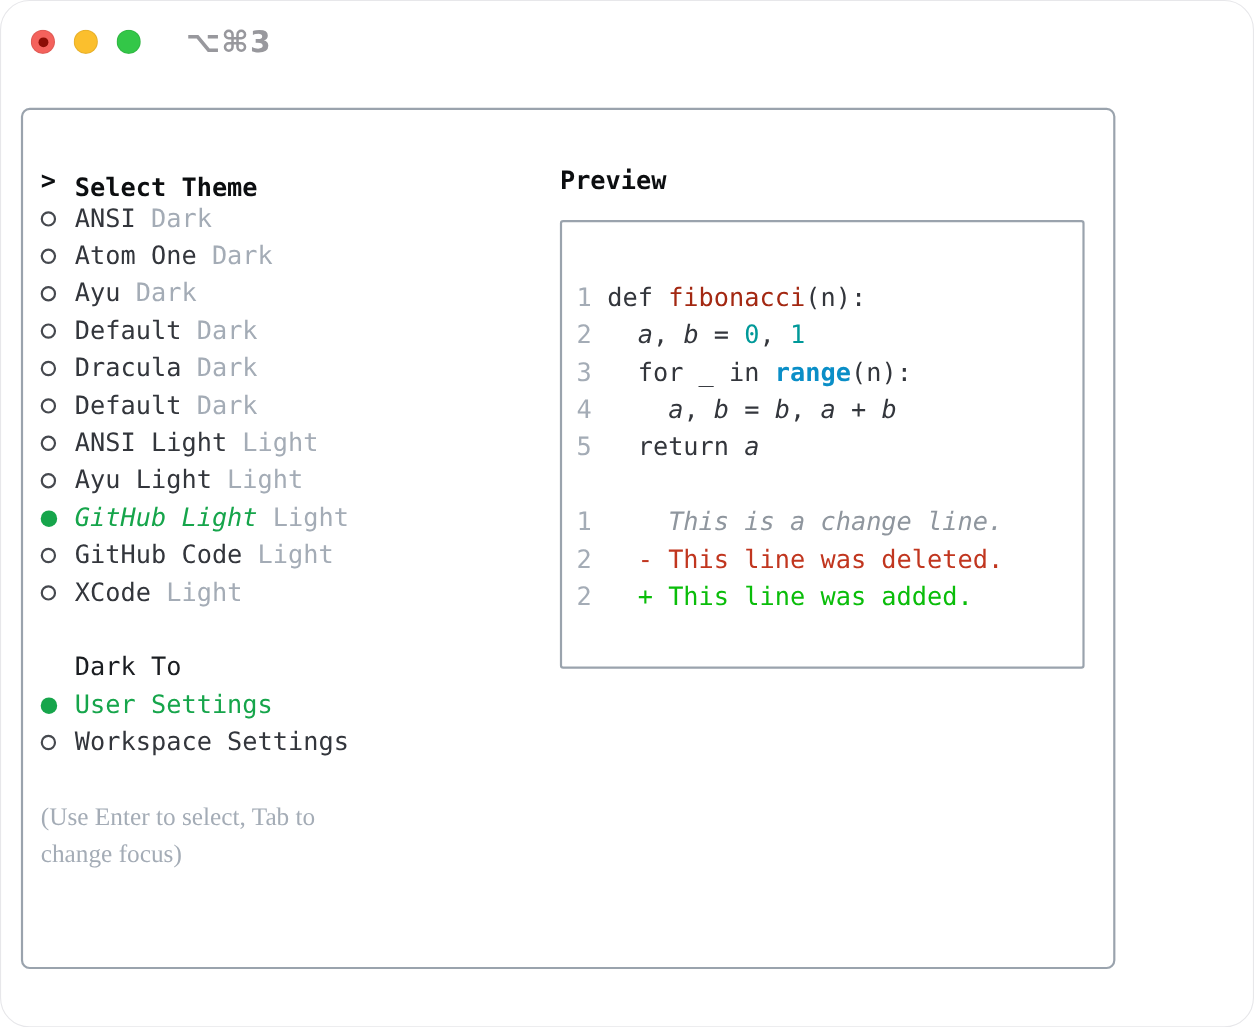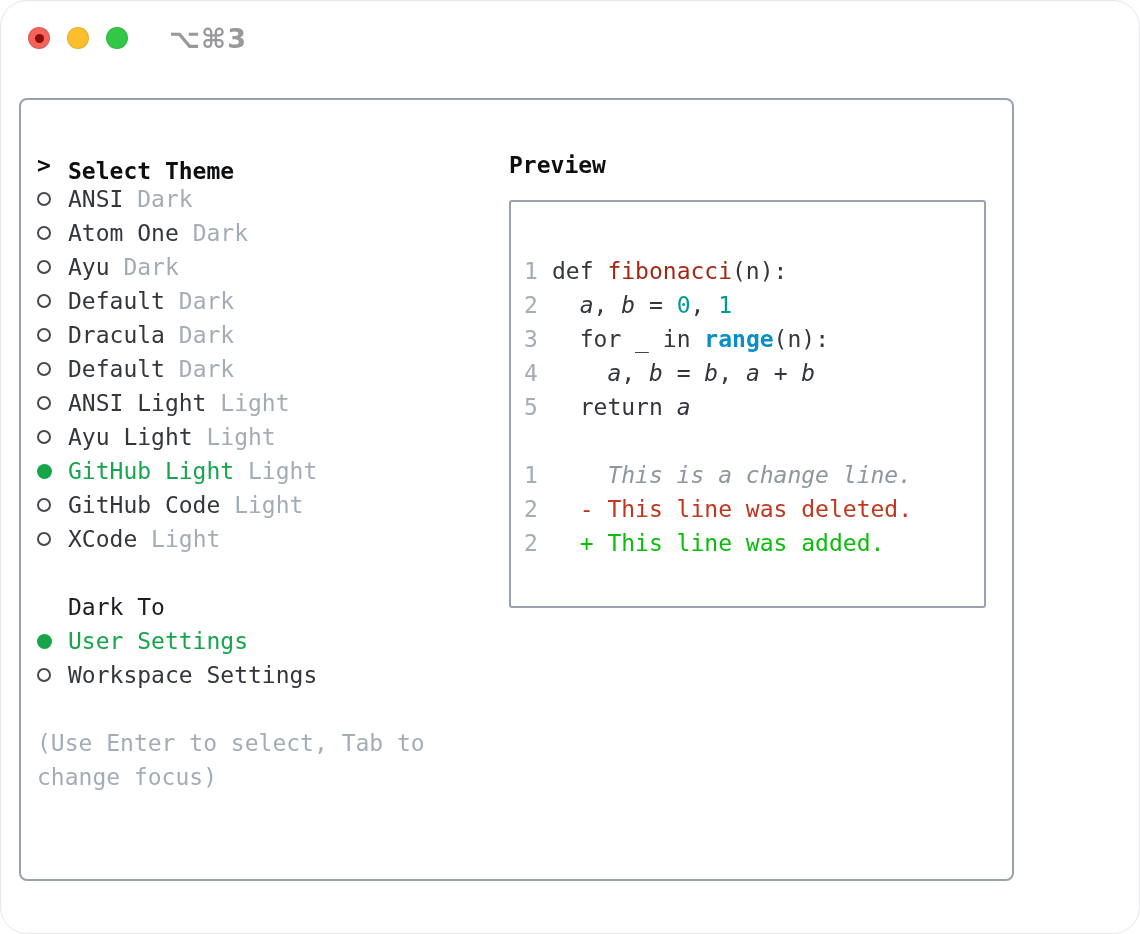--- a/index.html
+++ b/index.html
@@ -37,27 +37,27 @@
   .row { display: flex; align-items: center; height: 34px; font-size: 23px; color: var(--text-dark); }
   .marker { width: 31px; flex: none; display: flex; align-items: center; }
   .label { white-space: pre; }
 
   
   .theme-column { position: absolute; left: 16px; top: 48px; width: 450px; }
   .prompt { font-weight: bold; color: var(--heading-black); font-size: 23px; }
   .header-label { font-weight: bold; color: var(--heading-black); margin-top: 11px; }
   .radio { width: 14px; height: 14px; border-radius: 50%; border: 2px solid var(--radio-ring); }
   .radio.filled { width: 15px; height: 15px; border: none; background: var(--selection-green); }
-  .theme-name.selected { color: var(--selection-green); }
+  .theme-name.selected { color: var(--selection-green); font-style: italic; }
   .variant { color: var(--muted-gray); }
   .apply-block { margin-top: 34px; }
   .apply-label { color: #1a1d21; }
   .option-name.selected { color: var(--selection-green); }
   .help-block { margin-top: 34px; }
-  .help-line { height: 34px; line-height: 34px; font-size: 23px; color: var(--muted-gray); white-space: pre; }
+  .help-line { height: 34px; line-height: 34px; font-size: 23px; color: var(--muted-gray); white-space: pre; font-family: Liberation Serif, serif; }
 
   
   .preview-column { position: absolute; left: 488px; top: 48px; width: 480px; }
   .preview-title { font-weight: bold; color: var(--heading-black); font-size: 23px; height: 34px; display: flex; align-items: center; }
   .preview-box {
     margin-top: 18px; width: 477px; height: 408px;
     border: 2px solid var(--border-gray); border-radius: 3px; background: #fff;
     padding: 52px 10px 0 13px; overflow: hidden;
   }
   .code-row { display: flex; height: 34px; align-items: center; font-size: 23px; }

